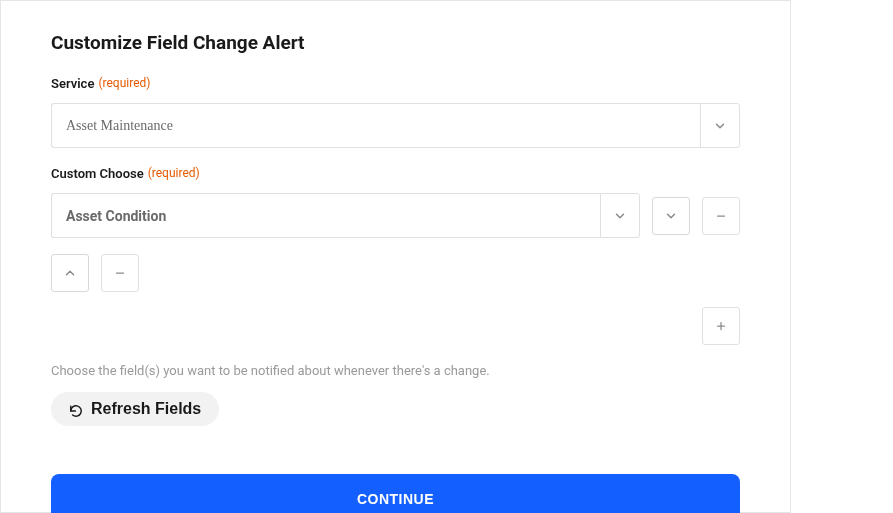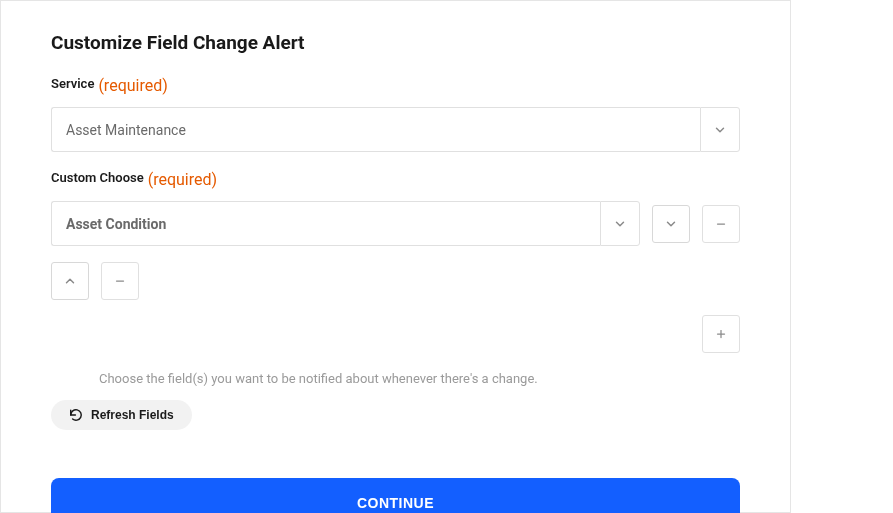--- a/index.html
+++ b/index.html
@@ -33,26 +33,27 @@
       font-weight: 600;
       color: #1a1a1a;
       margin-bottom: 12px;
       display: flex;
       align-items: flex-start;
       gap: 4px;
     }
     .required {
       color: #e55a00;
       font-weight: 400;
-      font-size: 16px;
+      font-size: 12px;
     }
     .select-full {
       display: flex;
       align-items: stretch;
       height: 45px;
+      font-family: Liberation Serif, serif;
     }
     .select-input {
       flex: 1;
       border: 1px solid #e0e0e0;
       border-right: none;
       border-radius: 3px 0 0 3px;
       padding: 0 14px;
       display: flex;
       align-items: center;
       background: #fff;
@@ -113,31 +114,30 @@
     .add-row {
       display: flex;
       justify-content: flex-end;
       margin-top: 12px;
     }
     .helper-text {
       font-size: 13px;
       color: #9a9a9a;
       margin-top: 18px;
       margin-bottom: 14px;
-      margin-left: 48px;
     }
     .refresh-btn {
       display: inline-flex;
       align-items: flex-end;
       gap: 8px;
       background: #f2f2f2;
       border: none;
       border-radius: 18px;
       padding: 8px 18px;
-      font-size: 12px;
+      font-size: 16px;
       font-weight: 600;
       color: #1a1a1a;
       cursor: pointer;
     }
     .continue-btn {
       width: 100%;
       height: 50px;
       background: #135fff;
       color: #fff;
       border: none;

